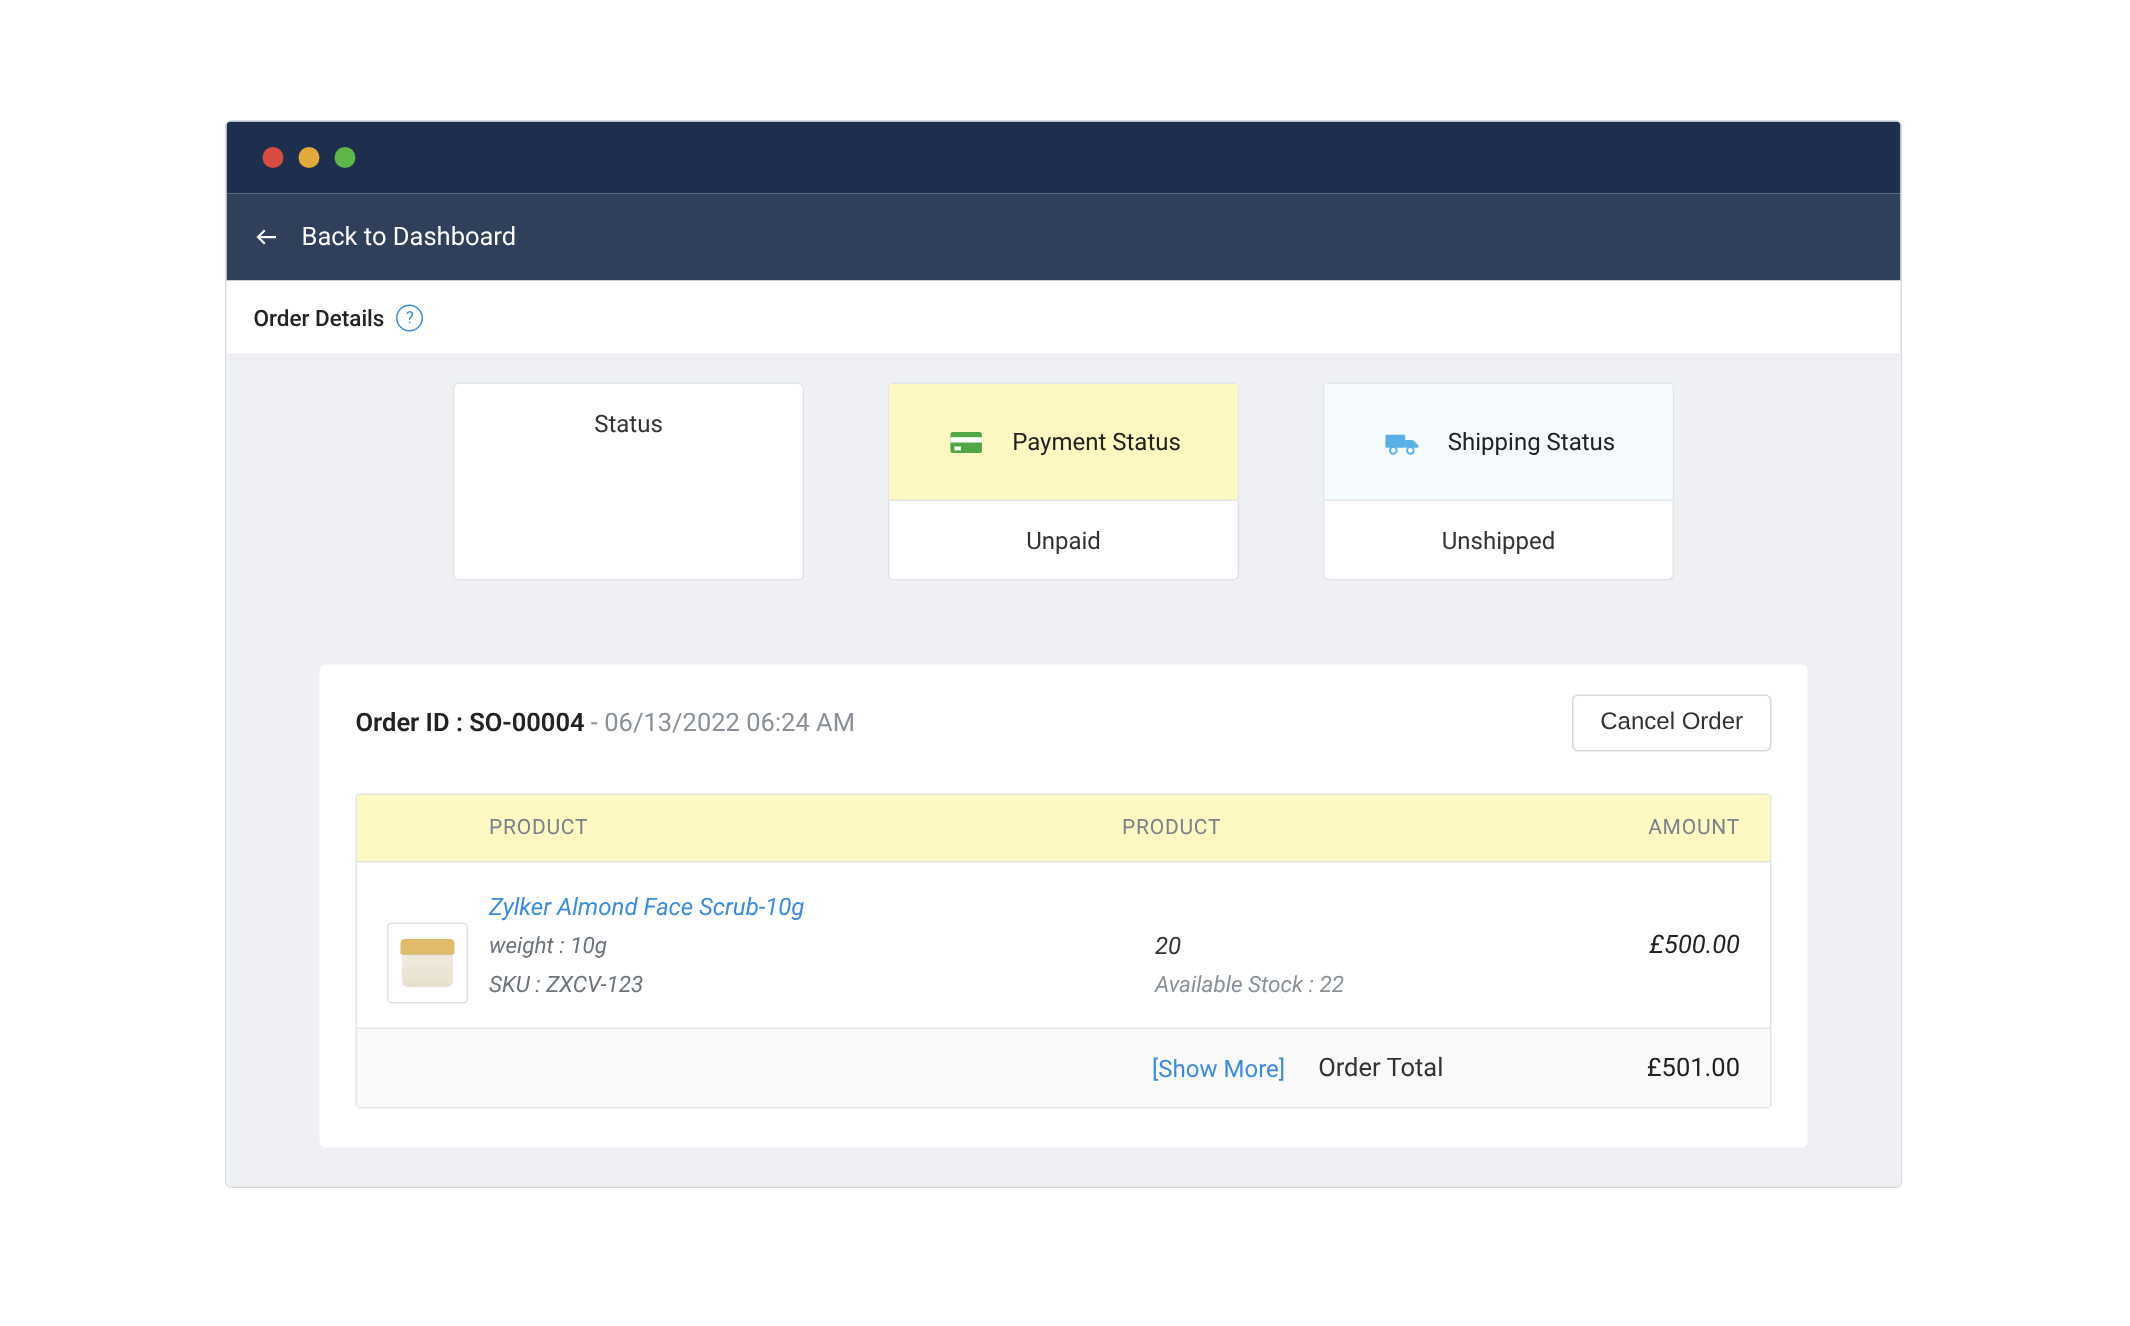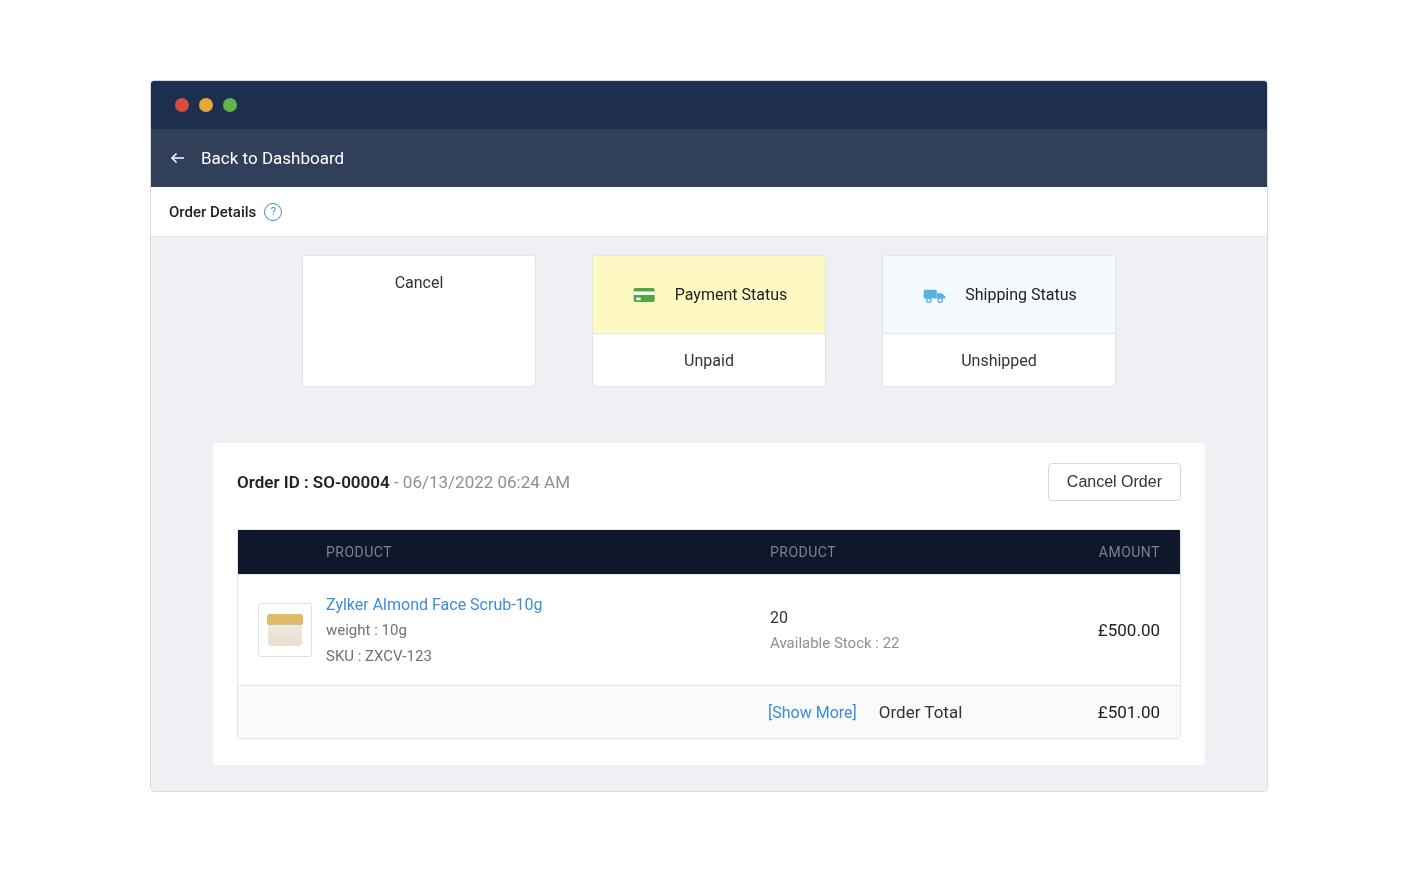--- a/index.html
+++ b/index.html
@@ -123,35 +123,37 @@
   border: 1px solid transparent;
 }
 .btn-primary { background: #4a9be8; color: #fff; border-color: #4a9be8; box-shadow: 0 0 0 3px rgba(74,155,232,0.25); }
 .btn-secondary { background: #fff; color: #333; border: 1px solid #d6d9dd; }
 .table {
   border: 1px solid #e2e5e8;
   border-radius: 3px;
 }
 .table-head {
   display: flex;
-  background: #0f172a;
+  background: #fef9c3;
   color: #7a828b;
   font-size: 14px;
   letter-spacing: 0.5px;
   padding: 14px 20px;
   border-bottom: 1px solid #e2e5e8;
+  gap: 22px;
 }
 .col-prod { flex: 1 1 auto; padding-left: 68px; }
 .col-qty { width: 260px; }
 .col-amt { width: 130px; text-align: right; }
 .table-row {
   display: flex;
   padding: 16px 20px;
-  align-items: center;
+  align-items: flex-end;
   border-bottom: 1px solid #e2e5e8;
+  font-style: italic;
 }
 .thumb-cell { width: 68px; display: flex; align-items: center; }
 .thumb {
   width: 54px; height: 54px;
   border: 1px solid #e0e3e6;
   border-radius: 3px;
   display: flex; align-items: center; justify-content: center;
   background: #fff;
 }
 .jar {
@@ -200,21 +202,21 @@
   <div class="subheader">
     <span class="subheader-title">Order Details</span>
     <span class="help-circle">?</span>
   </div>
 
   <div class="content-area">
 
     <div class="status-row">
 
       <div class="status-card">
-        <div class="status-card-bottom">Cancel</div>
+        <div class="status-card-bottom">Status</div>
       </div>
 
       <div class="status-card">
         <div class="status-card-top tint-green">
           <span class="icon-box">
             <svg viewBox="0 0 32 32" width="28" height="28">
               <rect x="3" y="8" width="24" height="16" rx="2" fill="#4fa845"></rect>
               <rect x="3" y="12" width="24" height="4" fill="#fff" stroke="none"></rect>
               <rect x="6" y="19" width="5" height="3" fill="#fff"></rect>
             </svg>

